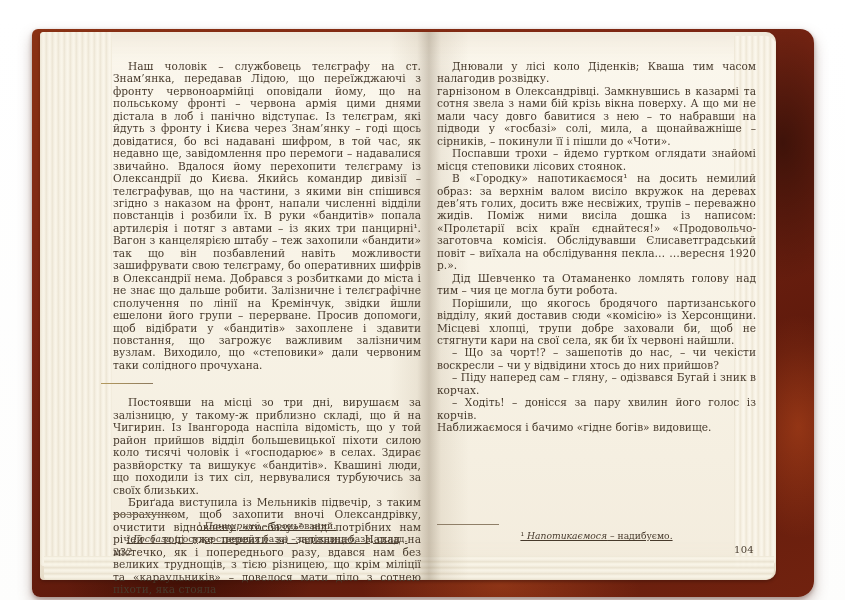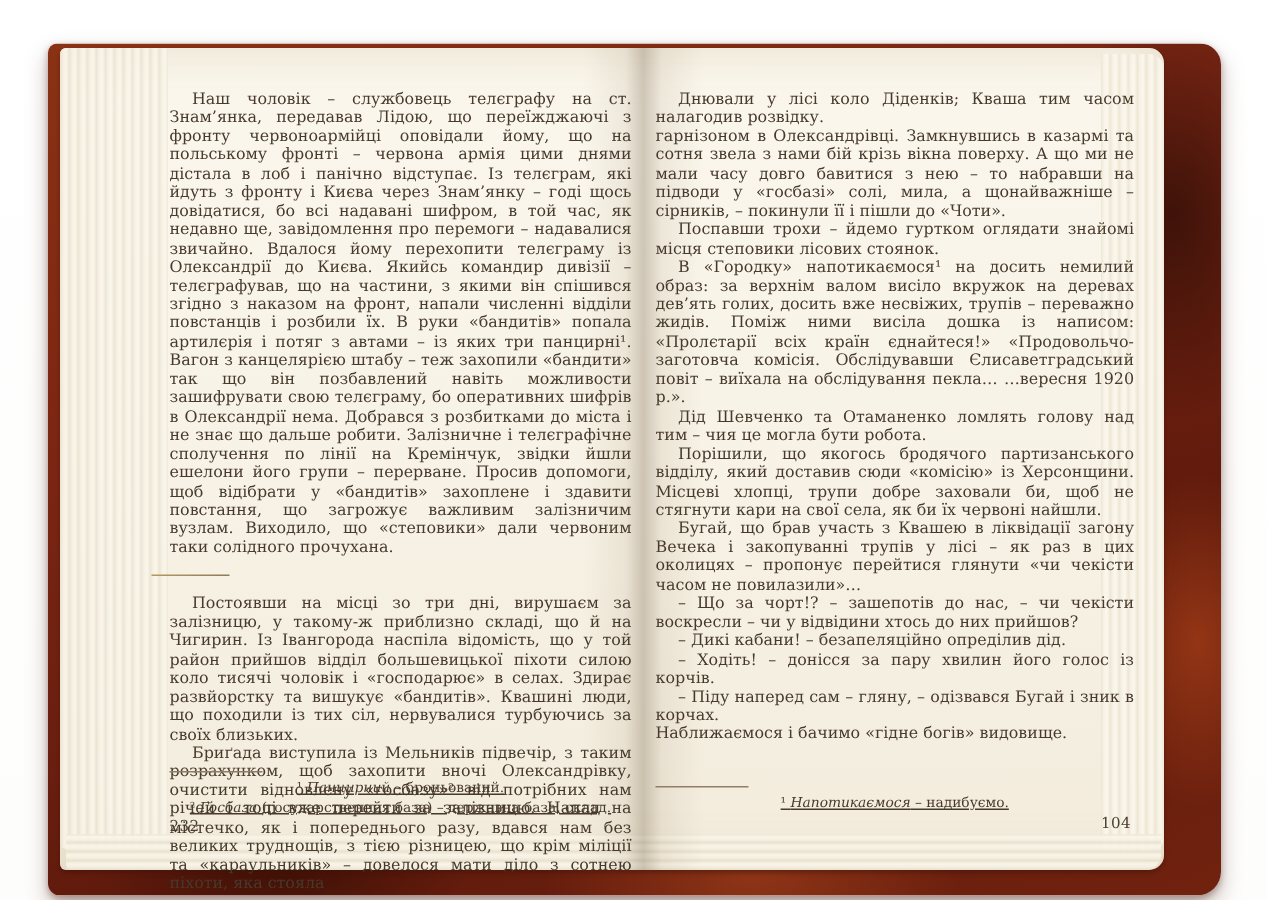--- a/index.html
+++ b/index.html
@@ -120,25 +120,23 @@
     <div class="pagenum">232</div>
   </div>
 
   <div class="page-col page-right">
     <p class="para indent">Днювали у лісі коло Діденків; Кваша тим часом налагодив розвідку.</p>
     <p class="para">гарнізоном в Олександрівці. Замкнувшись в казармі та сотня звела з нами бій крізь вікна поверху. А що ми не мали часу довго бавитися з нею – то набравши на підводи у «госбазі» солі, мила, а щонайважніше – сірників, – покинули її і пішли до «Чоти».</p>
     <p class="para indent">Поспавши трохи – йдемо гуртком оглядати знайомі місця степовики лісових стоянок.</p>
     <p class="para indent">В «Городку» напотикаємося¹ на досить немилий образ: за верхнім валом висіло вкружок на деревах дев’ять голих, досить вже несвіжих, трупів – переважно жидів. Поміж ними висіла дошка із написом: «Пролєтарії всіх країн єднайтеся!» «Продовольчо-заготовча комісія. Обслідувавши Єлисаветградський повіт – виїхала на обслідування пекла… …вересня 1920 р.».</p>
     <p class="para indent">Дід Шевченко та Отаманенко ломлять голову над тим – чия це могла бути робота.</p>
     <p class="para indent">Порішили, що якогось бродячого партизанського відділу, який доставив сюди «комісію» із Херсонщини. Місцеві хлопці, трупи добре заховали би, щоб не стягнути кари на свої села, як би їх червоні найшли.</p>
-    <p class="para indent">Бугай, що брав участь з Квашею в ліквідації загону Вечека і закопуванні трупів у лісі – як раз в цих околицях – пропонує перейтися глянути «чи чекісти часом не повилазили»…</p>
     <p class="para indent">– Що за чорт!? – зашепотів до нас, – чи чекісти воскресли – чи у відвідини хтось до них прийшов?</p>
-    <p class="para indent">– Дикі кабани! – безапеляційно опреділив дід.</p>
+    <p class="para indent">– Піду наперед сам – гляну, – одізвався Бугай і зник в корчах.</p>
     <p class="para indent">– Ходіть! – донісся за пару хвилин його голос із корчів.</p>
-    <p class="para indent">– Піду наперед сам – гляну, – одізвався Бугай і зник в корчах.</p>
     <p class="para">Наближаємося і бачимо «гідне богів» видовище.</p>
     <div class="footnotes">
       <div class="fn-rule"></div>
       <p class="fn"><span>¹ </span><i>Напотикаємося</i><span> – надибуємо.</span></p>
     </div>
     <div class="pagenum">104</div>
   </div>
 </div>
 
 </body></html>

